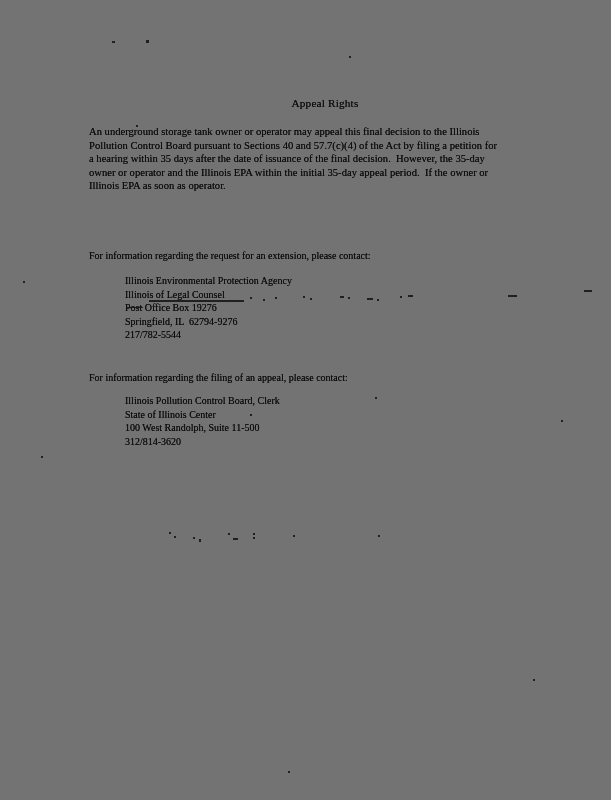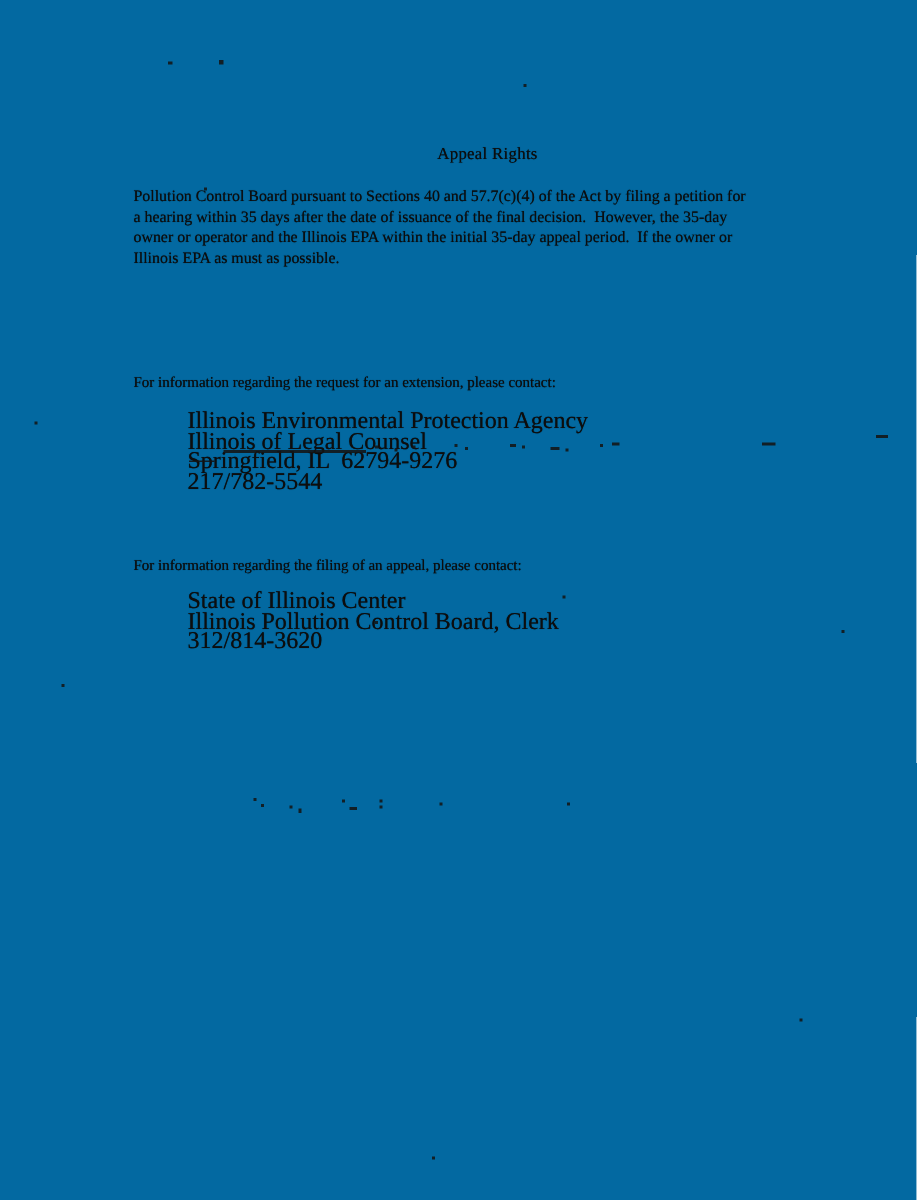--- a/index.html
+++ b/index.html
@@ -1,20 +1,20 @@
 <!DOCTYPE html>
 <html><head>
 <meta charset="utf-8">
 <style>
   html, body { margin: 0; padding: 0; background: #ffffff; }
   .page {
     position: relative;
     width: 611px;
     height: 800px;
-    background: #0369a1;
+    background: #737373;
     font-family: "Liberation Serif", serif;
     color: #0d0d0d;
     overflow: hidden;
   }
   .txt { text-shadow: 0 0 0.5px rgba(0,0,0,0.75); }
   .doc-title {
     position: absolute;
     left: 89px; top: 97px; width: 472px;
     text-align: center;
     font-size: 11.2px;
@@ -32,55 +32,58 @@
     position: absolute;
     left: 89px;
     font-size: 10px;
     white-space: pre;
   }
   .intro-extension { top: 250px; }
   .intro-appeal { top: 372px; }
   .addr {
     position: absolute;
     left: 125px;
-    font-size: 16px;
+    font-size: 10px;
     line-height: 13.5px;
   }
   .addr-extension { top: 274px; }
   .addr-appeal { top: 394px; }
   .speck { position: absolute; background: #151515; opacity: 0.88; }
 </style>
 </head>
 <body>
 
 <div class="page">
 
   <div class="doc-title txt">Appeal Rights</div>
 
   <div class="para txt">
+    <div>An underground storage tank owner or operator may appeal this final decision to the Illinois</div>
     <div>Pollution Control Board pursuant to Sections 40 and 57.7(c)(4) of the Act by filing a petition for</div>
     <div>a hearing within 35 days after the date of issuance of the final decision.  However, the 35-day</div>
     <div>owner or operator and the Illinois EPA within the initial 35-day appeal period.  If the owner or</div>
-    <div>Illinois EPA as must as possible.</div>
+    <div>Illinois EPA as soon as operator.</div>
   </div>
 
   <div class="intro intro-extension txt">For information regarding the request for an extension, please contact:</div>
 
   <div class="addr addr-extension txt">
     <div>Illinois Environmental Protection Agency</div>
     <div>Illinois of Legal Counsel</div>
+    <div>Post Office Box 19276</div>
     <div>Springfield, IL  62794-9276</div>
     <div>217/782-5544</div>
   </div>
 
   <div class="intro intro-appeal txt">For information regarding the filing of an appeal, please contact:</div>
 
   <div class="addr addr-appeal txt">
+    <div>Illinois Pollution Control Board, Clerk</div>
     <div>State of Illinois Center</div>
-    <div>Illinois Pollution Control Board, Clerk</div>
+    <div>100 West Randolph, Suite 11-500</div>
     <div>312/814-3620</div>
   </div>
 
   <div class="speck" style="left:112px;top:41px;width:3px;height:2px;"></div>
   <div class="speck" style="left:146px;top:40px;width:3px;height:3px;"></div>
   <div class="speck" style="left:349px;top:56px;width:2px;height:2px;"></div>
   <div class="speck" style="left:136px;top:125px;width:2px;height:2px;"></div>
   <div class="speck" style="left:23px;top:281px;width:2px;height:2px;"></div>
 
   <div class="speck" style="left:149px;top:300px;width:95px;height:1.5px;"></div>

